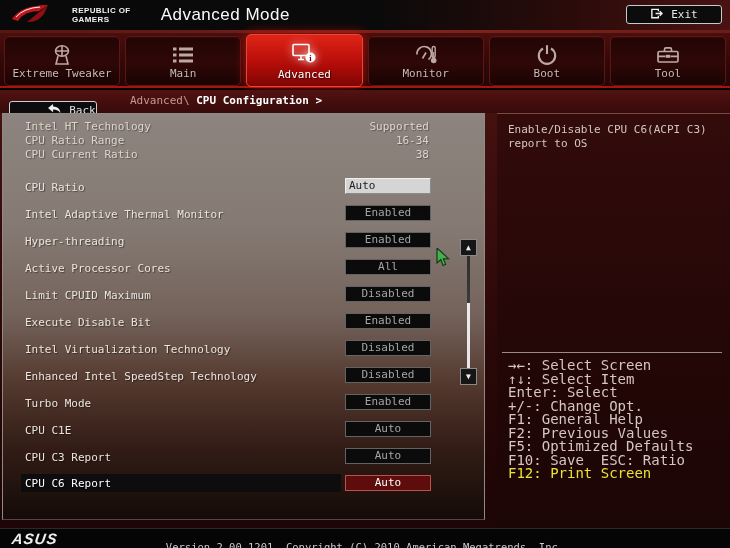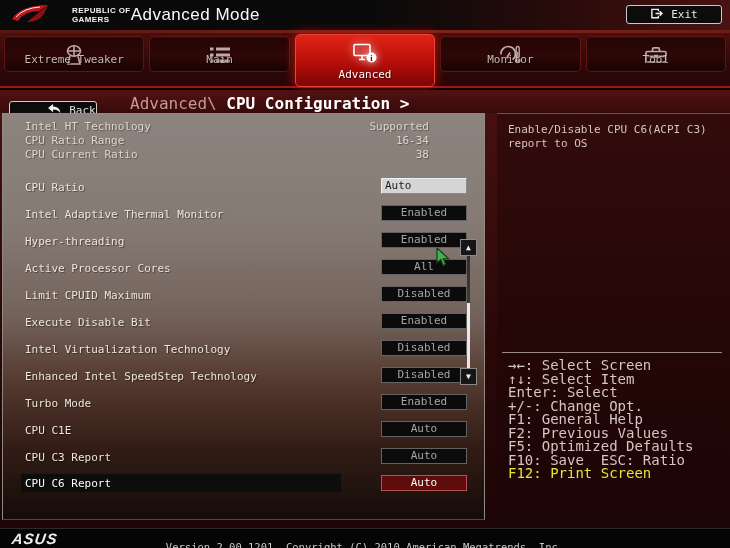--- a/index.html
+++ b/index.html
@@ -10,39 +10,39 @@
   }
   
   .topbar {
     position:absolute; left:0; top:0; width:730px; height:30px;
     background:linear-gradient(90deg,#090909 0%,#0b0a0a 52%,#2a0b0a 78%,#491312 100%);
     display:flex; align-items:center;
   }
   .rog-logo { margin-left:10px; flex:0 0 auto; }
   .brand { margin-left:22px; color:#f2f2f2; font-size:8px; font-weight:bold;
     letter-spacing:.4px; line-height:9px; font-family:"Liberation Sans",sans-serif; }
-  .apptitle { color:#fafafa; font-size:17px;
+  .apptitle { margin-left:30px; color:#fafafa; font-size:17px;
     font-family:"Liberation Sans",sans-serif; letter-spacing:.5px; }
   .exit-btn {
     position:absolute; right:8px; top:5px; width:96px; height:19px;
     background:#0c0c0c; border:1px solid #c9c9c9; border-radius:3px;
     display:flex; align-items:center; justify-content:center; gap:8px;
     color:#e8e8e8; font-size:11px; cursor:pointer;text-align:right;
   }
   .accent-line { position:absolute; left:0; top:30px; width:730px; height:3px;
     background:linear-gradient(90deg,#551711,#7c241a 60%,#6b1d15); }
   
   .tabbar {
     position:absolute; left:0; top:33px; width:730px; height:55px;
     background:linear-gradient(#4a0e0d,#300808 60%,#260505);
     border-bottom:2px solid #a91210;
     display:flex; gap:5px; padding:3px 4px 0 4px;
   }
   .tab {
-    flex:1 1 0; position:relative; height:36px; border-radius:5px;
+    flex:1 1 0; position:relative; height:50px; border-radius:5px;
     background:linear-gradient(#230505,#2e0807 55%,#190303);
     border:1px solid #5e1513; cursor:pointer;
     box-shadow:inset 0 1px 0 rgba(255,80,60,.08);
   }
   .tab .tab-icon { position:absolute; left:0; right:0; top:6px; height:24px;
     display:flex; align-items:center; justify-content:center; color:#bda9a3; }
   .tab .tab-label { position:absolute; left:0; right:0; bottom:5px;
     text-align:center; font-size:11px; color:#cdb9b3;
     text-shadow:1px 1px 1px rgba(0,0,0,.7); white-space:nowrap; }
   .tab.active {
@@ -52,42 +52,42 @@
   }
   .tab.active .tab-icon { color:#ffffff; filter:drop-shadow(0 0 4px rgba(255,255,255,.9)); }
   .tab.active .tab-label { color:#ffffff; }
   
   .crumbbar { position:absolute; left:0; top:90px; width:730px; height:23px;
     background:linear-gradient(#521212,#370a0a); }
   .back-btn { position:absolute; left:9px; top:11px; width:88px; height:18px;
     background:#0c0c0c; border:1px solid #cfcfcf; border-radius:3px;
     display:flex; align-items:center; justify-content:center; gap:8px;
     color:#e0e0e0; font-size:11px; cursor:pointer;padding-left:37px; }
-  .crumb-text { position:absolute; left:130px; top:4px; font-size:16px; }
+  .crumb-text { position:absolute; left:130px; top:4px; font-size:11px; }
   .crumb-prefix { color:#c49a92; }
   .crumb-current { color:#ffffff; font-weight:bold; }
   
   .content { position:absolute; left:0; top:113px; width:730px; height:415px;
     background:linear-gradient(#451010,#2b0808 55%,#1d0505); }
   .main-panel {
     position:absolute; left:2px; top:0; width:483px; height:407px;
     border:1px solid #8f8a84; border-bottom-color:#55453d;
     background:linear-gradient(#8d847f 0%,#857a73 28%,#73625a 50%,#553a30 66%,#331d16 82%,#150b08 100%);
   }
   .info-rows { position:absolute; left:22px; top:6px; right:55px; }
   .info-row { display:flex; justify-content:space-between; font-size:11px;
     line-height:14px; color:#ded6cc; text-shadow:1px 1px 1px rgba(0,0,0,.35); }
   .option-rows { position:absolute; left:0; top:63px; right:0; }
   .opt-row { position:relative; height:27px; cursor:pointer; }
   .opt-label { position:absolute; left:22px; top:4px; font-size:11px;
     color:#ece5dd; text-shadow:1px 1px 1px rgba(0,0,0,.45); white-space:nowrap; }
   .opt-value {
     position:absolute; left:342px; top:1px; width:86px; height:16px;
     background:#0b0b0b; border:1px solid #636363; color:#a5a5a5;
-    font-size:11px; line-height:14px; text-align:center; cursor:pointer;margin-left:36px;
+    font-size:11px; line-height:14px; text-align:center; cursor:pointer;
   }
   .opt-value.input-style {
     background:#d5d5d5; border:1px solid #efefef;
     border-right-color:#8a8a8a; border-bottom-color:#8a8a8a;
     color:#1c1c1c; text-align:left; padding-left:3px;
   }
   .opt-row.selected .sel-bar { position:absolute; left:18px; top:0; width:320px;
     height:18px; background:#0d0d0d; }
   .opt-row.selected .opt-label { color:#ffffff; top:3px; }
   .opt-row.selected .opt-value { background:#5e0c0c; border:1px solid #b85252;
@@ -207,20 +207,31 @@
               <rect x="19.2" y="2.5" width="3" height="11" rx="1.5" fill="none" stroke="currentColor" stroke-width="1.4"></rect>
               <rect x="20.1" y="8" width="1.2" height="6"></rect>
               <circle cx="20.7" cy="16.5" r="2.8"></circle>
             </g>
           </svg>
         </span>
         <span class="tab-label">Monitor</span>
       </div>
       <div class="tab">
         <span class="tab-icon">
+          <svg width="24" height="23" viewBox="0 0 24 23">
+            <g fill="none" stroke="currentColor" stroke-width="2.1">
+              <path d="M8 4.5 A8.2 8.2 0 1 0 16 4.5"></path>
+              <path d="M12 1.2 V10"></path>
+            </g>
+          </svg>
+        </span>
+        <span class="tab-label">Boot</span>
+      </div>
+      <div class="tab">
+        <span class="tab-icon">
           <svg width="26" height="22" viewBox="0 0 26 22">
             <g fill="none" stroke="currentColor" stroke-width="1.7">
               <rect x="3" y="7.5" width="20" height="10.5" rx="1.5"></rect>
               <path d="M9.5 7.5 V5.4 a1.5 1.5 0 0 1 1.5 -1.5 h4 a1.5 1.5 0 0 1 1.5 1.5 V7.5"></path>
               <path d="M3 12.3 h7.5 M15.5 12.3 h7.5"></path>
             </g>
             <rect x="10.8" y="10.8" width="4.4" height="3" fill="currentColor"></rect>
           </svg>
         </span>
         <span class="tab-label">Tool</span>

